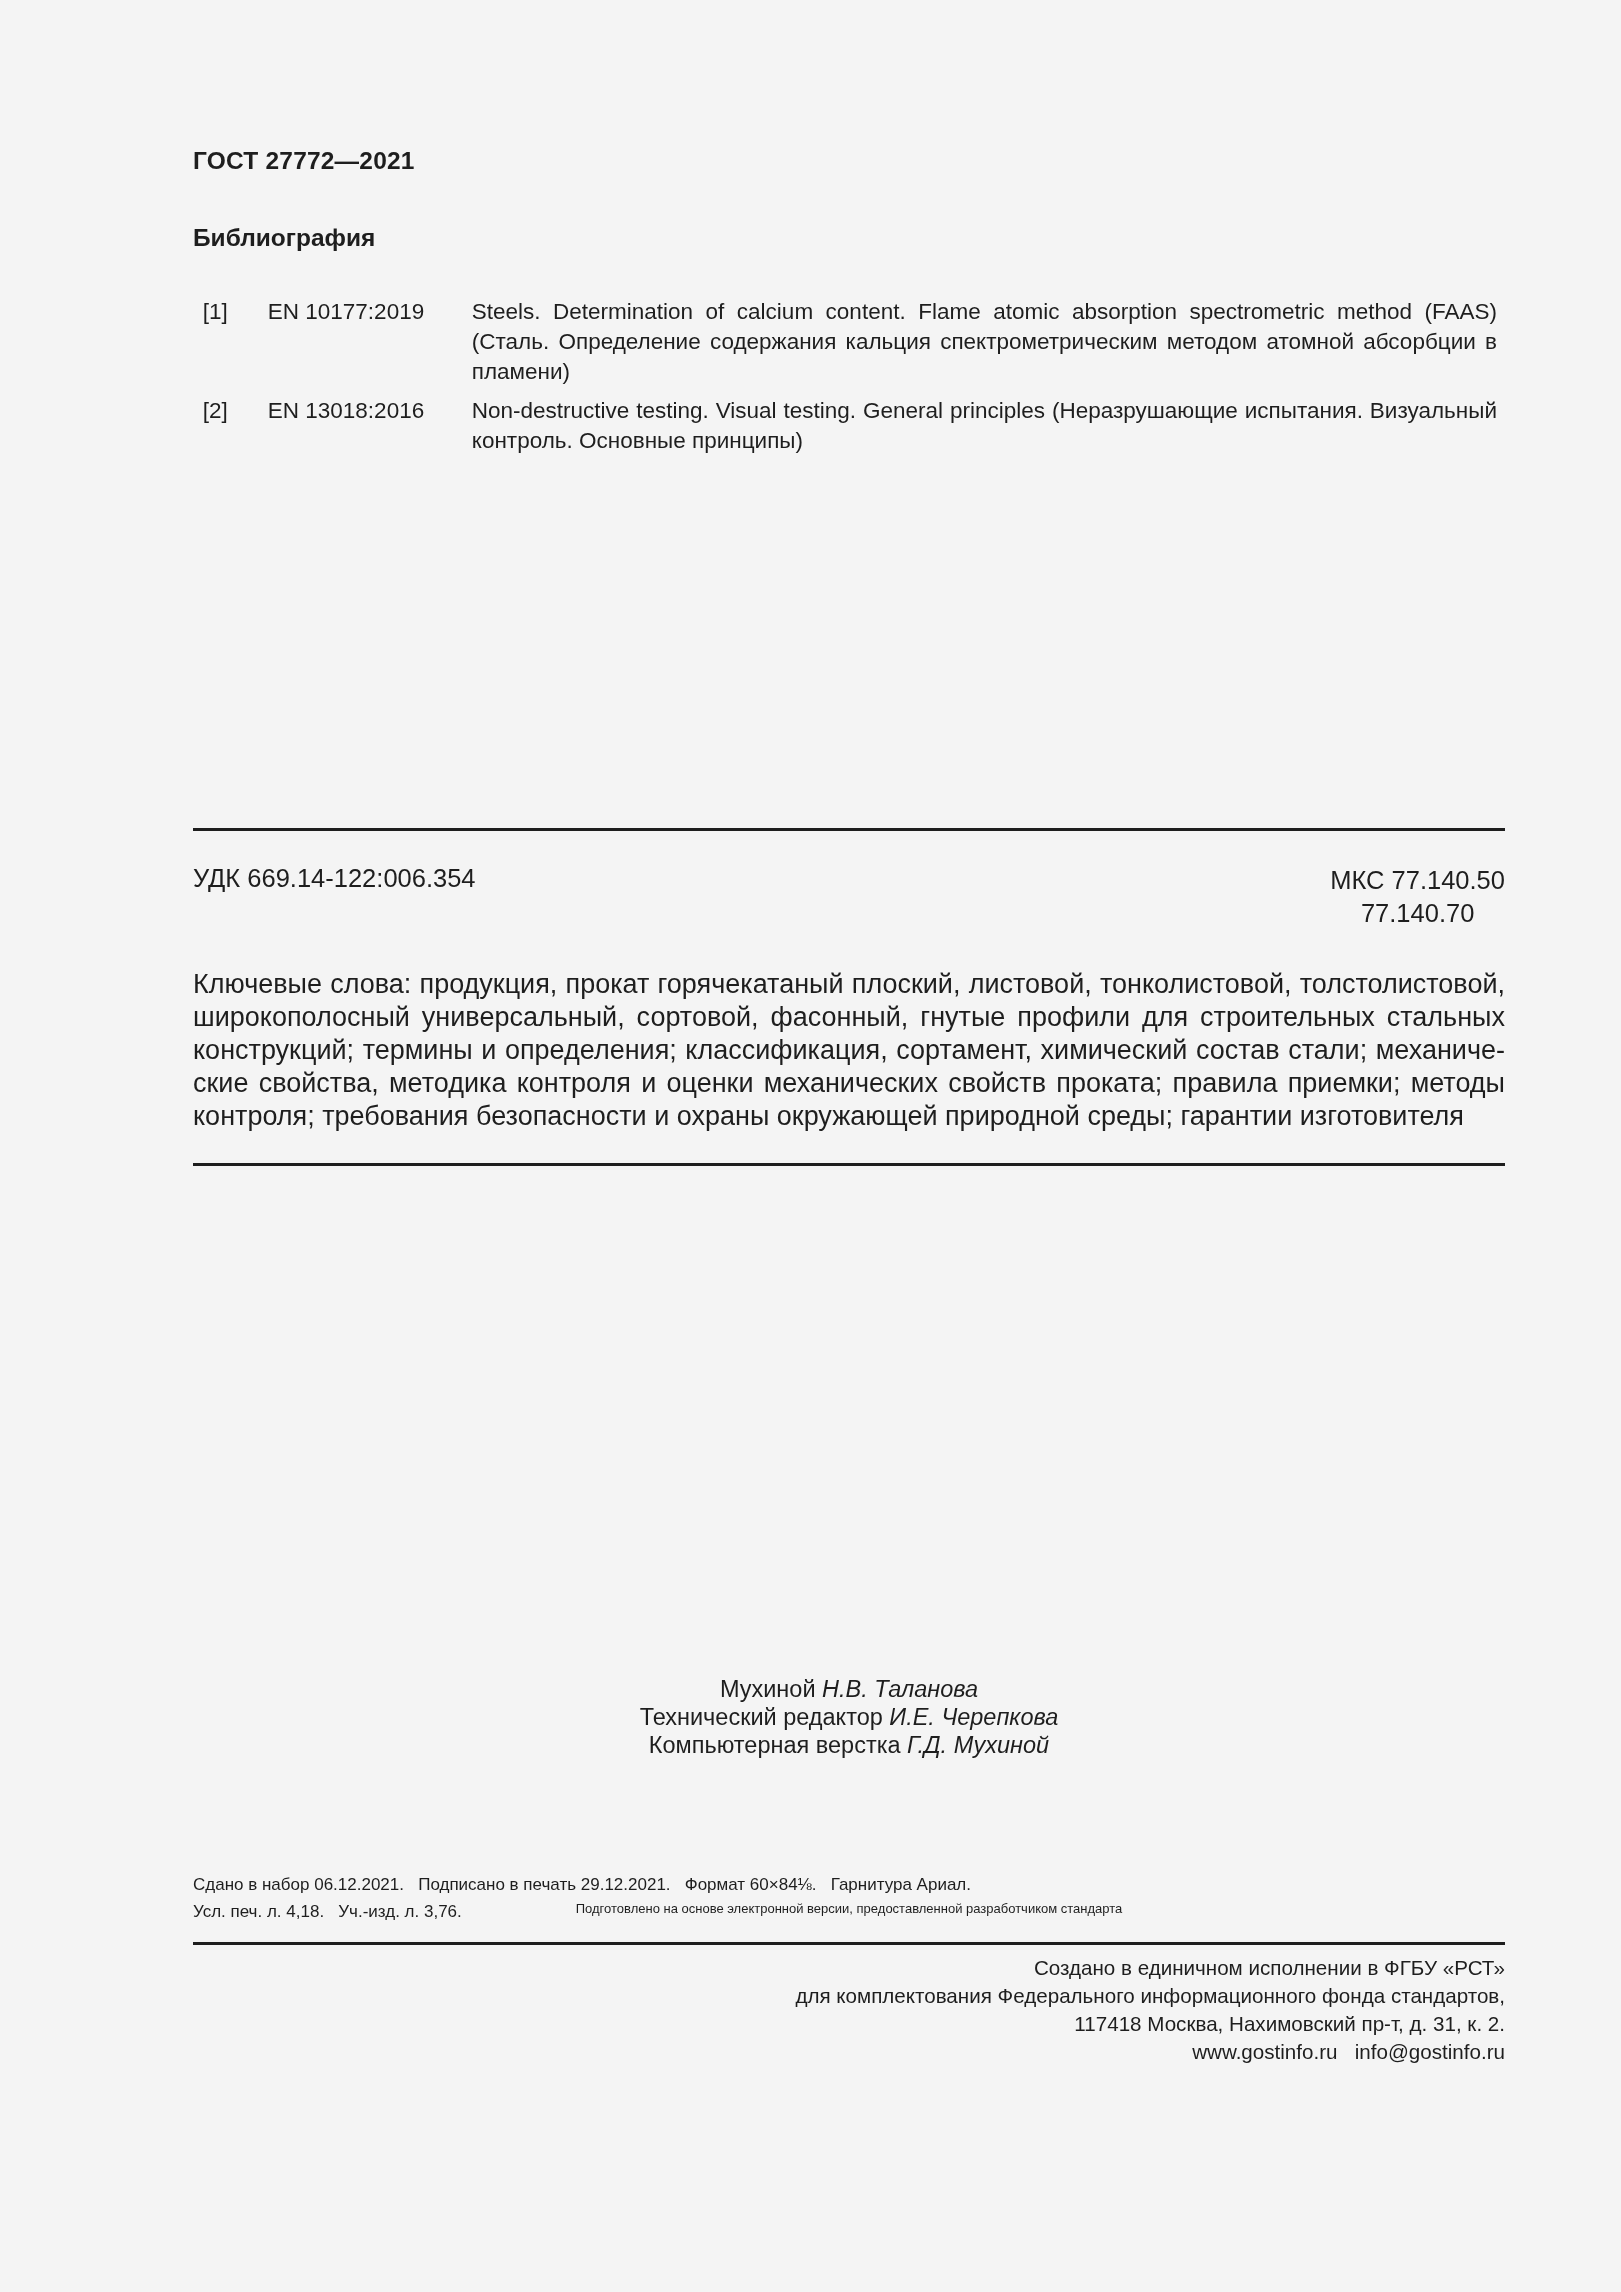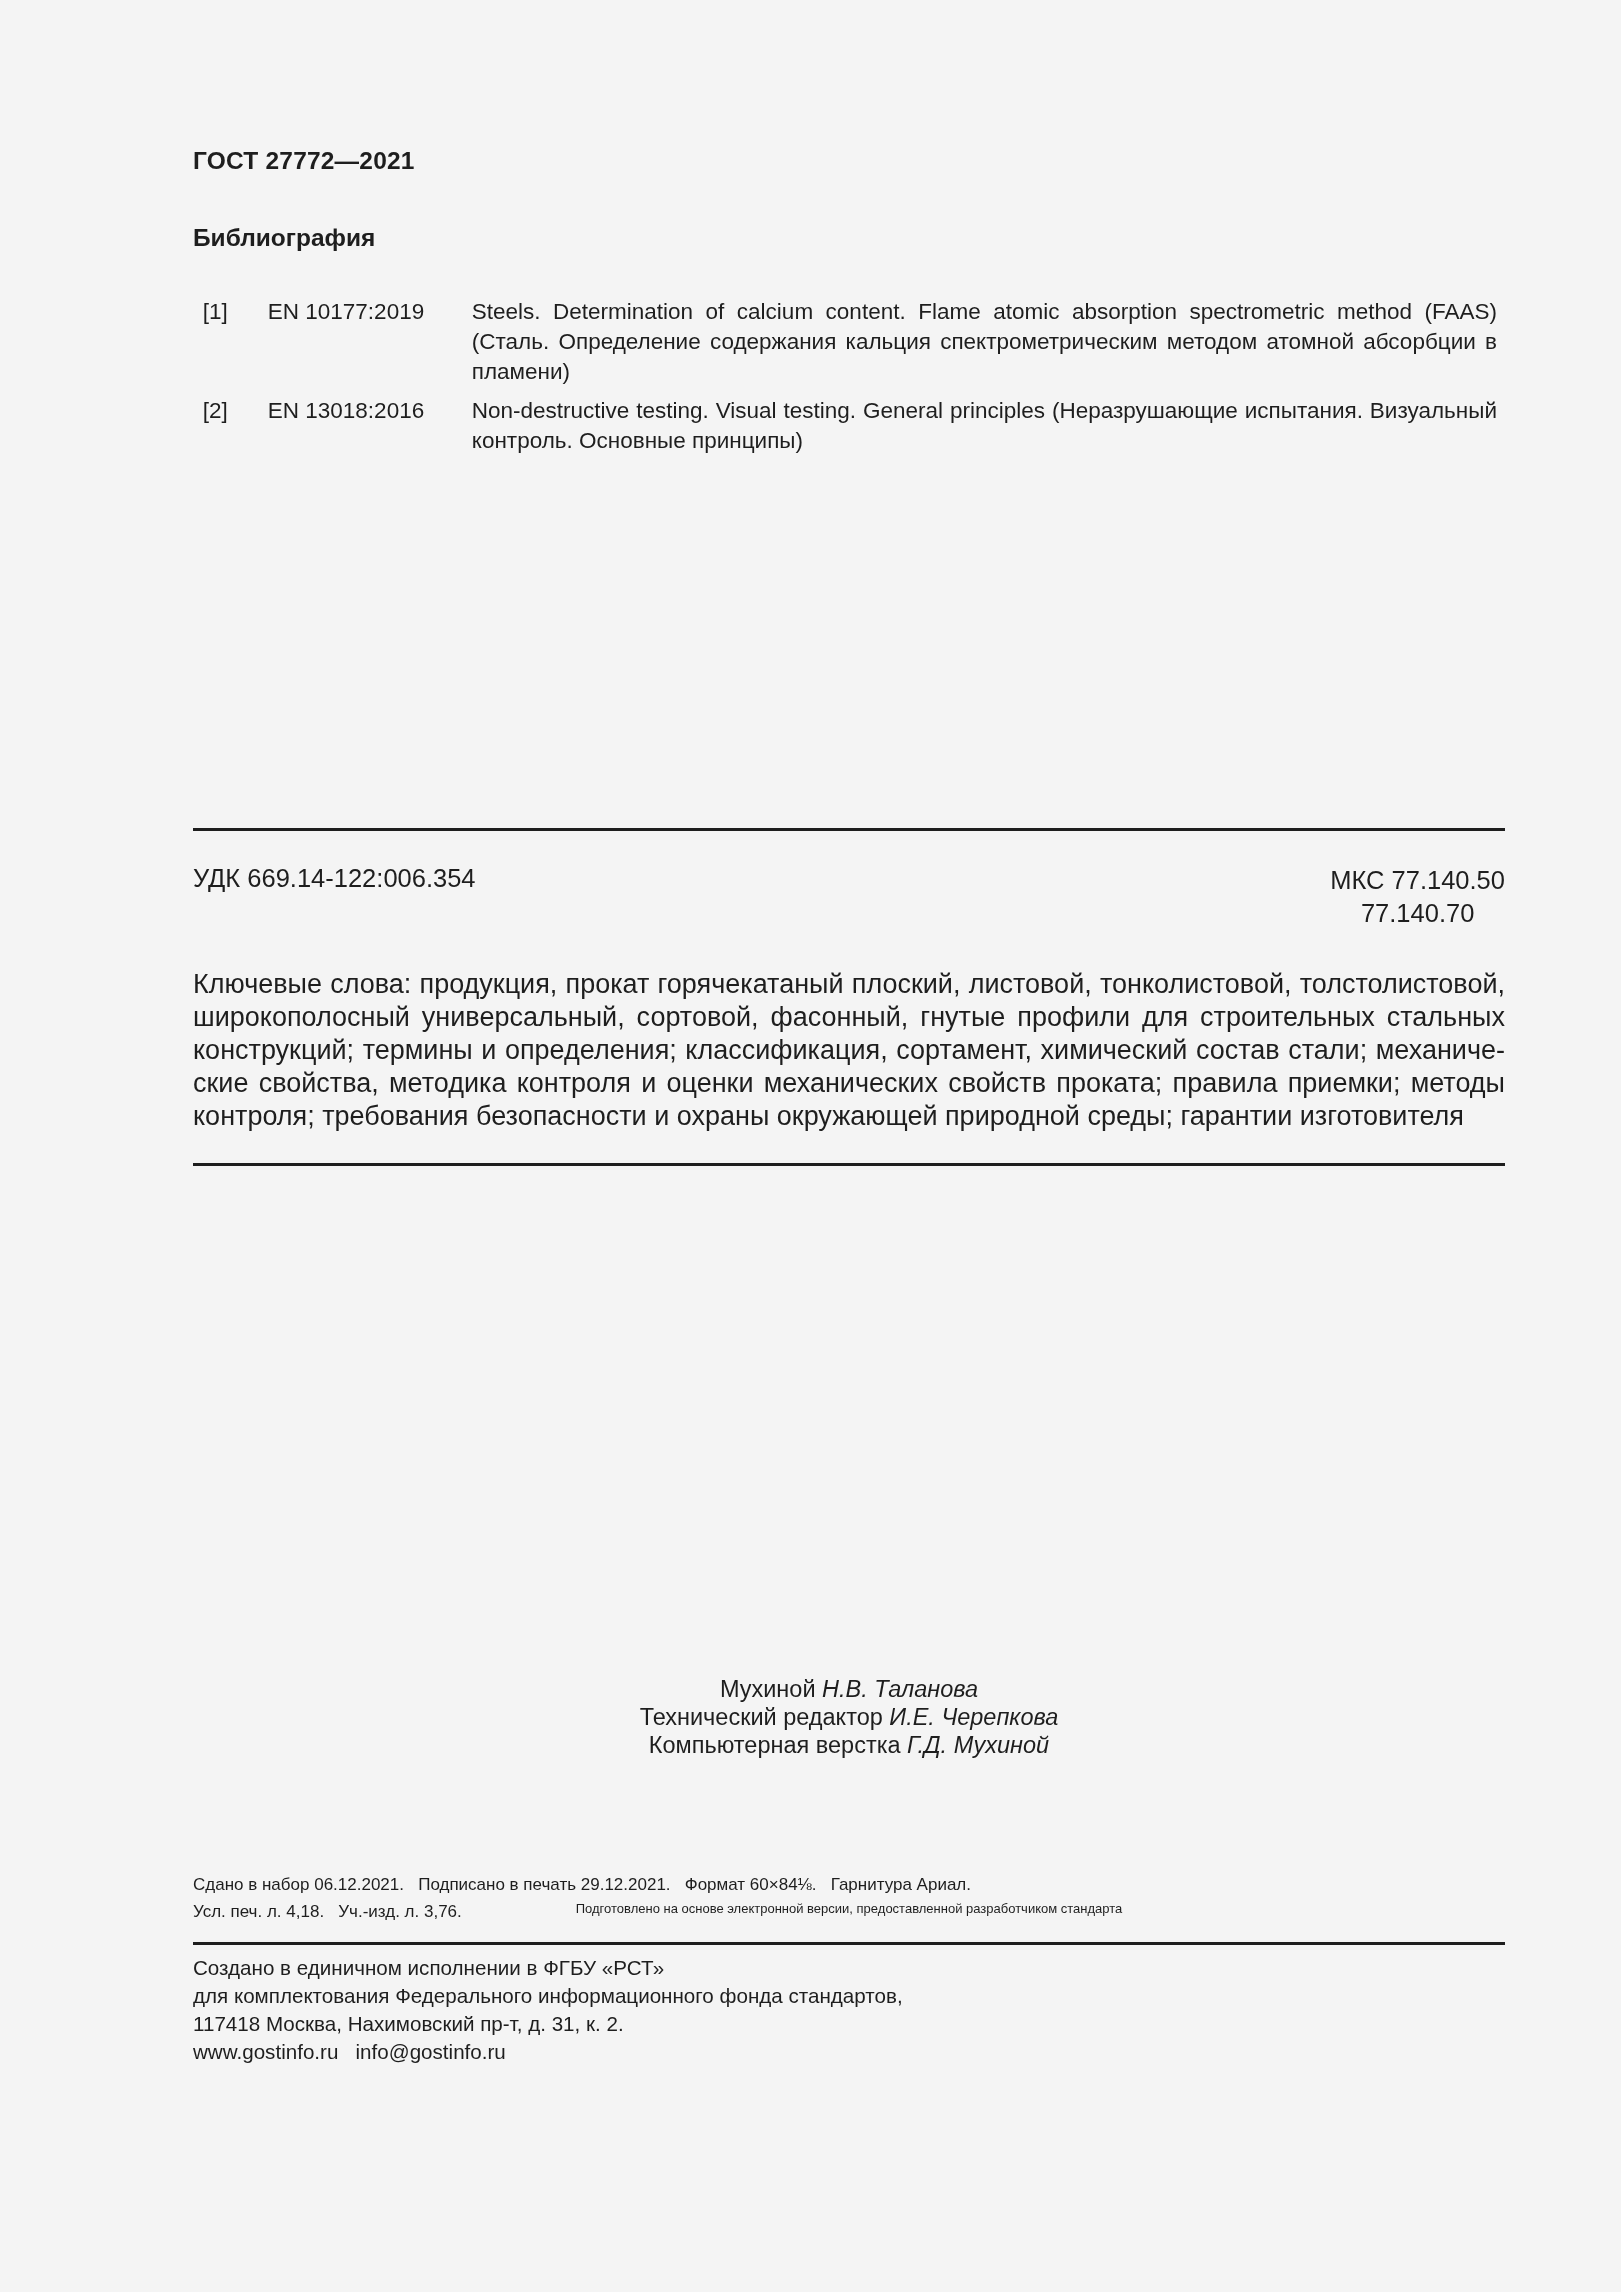--- a/index.html
+++ b/index.html
@@ -32,21 +32,21 @@
     .keywords {
       left: 193px; width: 1312px; top: 968px;
       font-size: 27px; line-height: 33px;
       text-align: justify;
       text-align-last: left;
     }
     .credits { left: 193px; width: 1312px; top: 1675px; text-align: center; font-size: 23.5px; line-height: 28px; }
     .credits i { font-style: italic; }
     .imprint { left: 193px; width: 1312px; top: 1823px; text-align: left; font-size: 17px; line-height: 27.4px; margin-top: 48px; }
     .prepared { left: 193px; width: 1312px; top: 1901px; text-align: center; font-size: 13px; }
-    .publisher { left: 193px; width: 1312px; top: 1954px; text-align: left; font-size: 20.6px; line-height: 28px; }
+    .publisher { left: 193px; width: 1312px; top: 1954px; text-align: right; font-size: 20.6px; line-height: 28px; }
   </style>
 </head>
 <body>
 
 <div class="abs doc-code">ГОСТ 27772—2021</div>
 
 <div class="abs section-title">Библиография</div>
 
 <div class="abs bib">
   <div class="bib-row">

